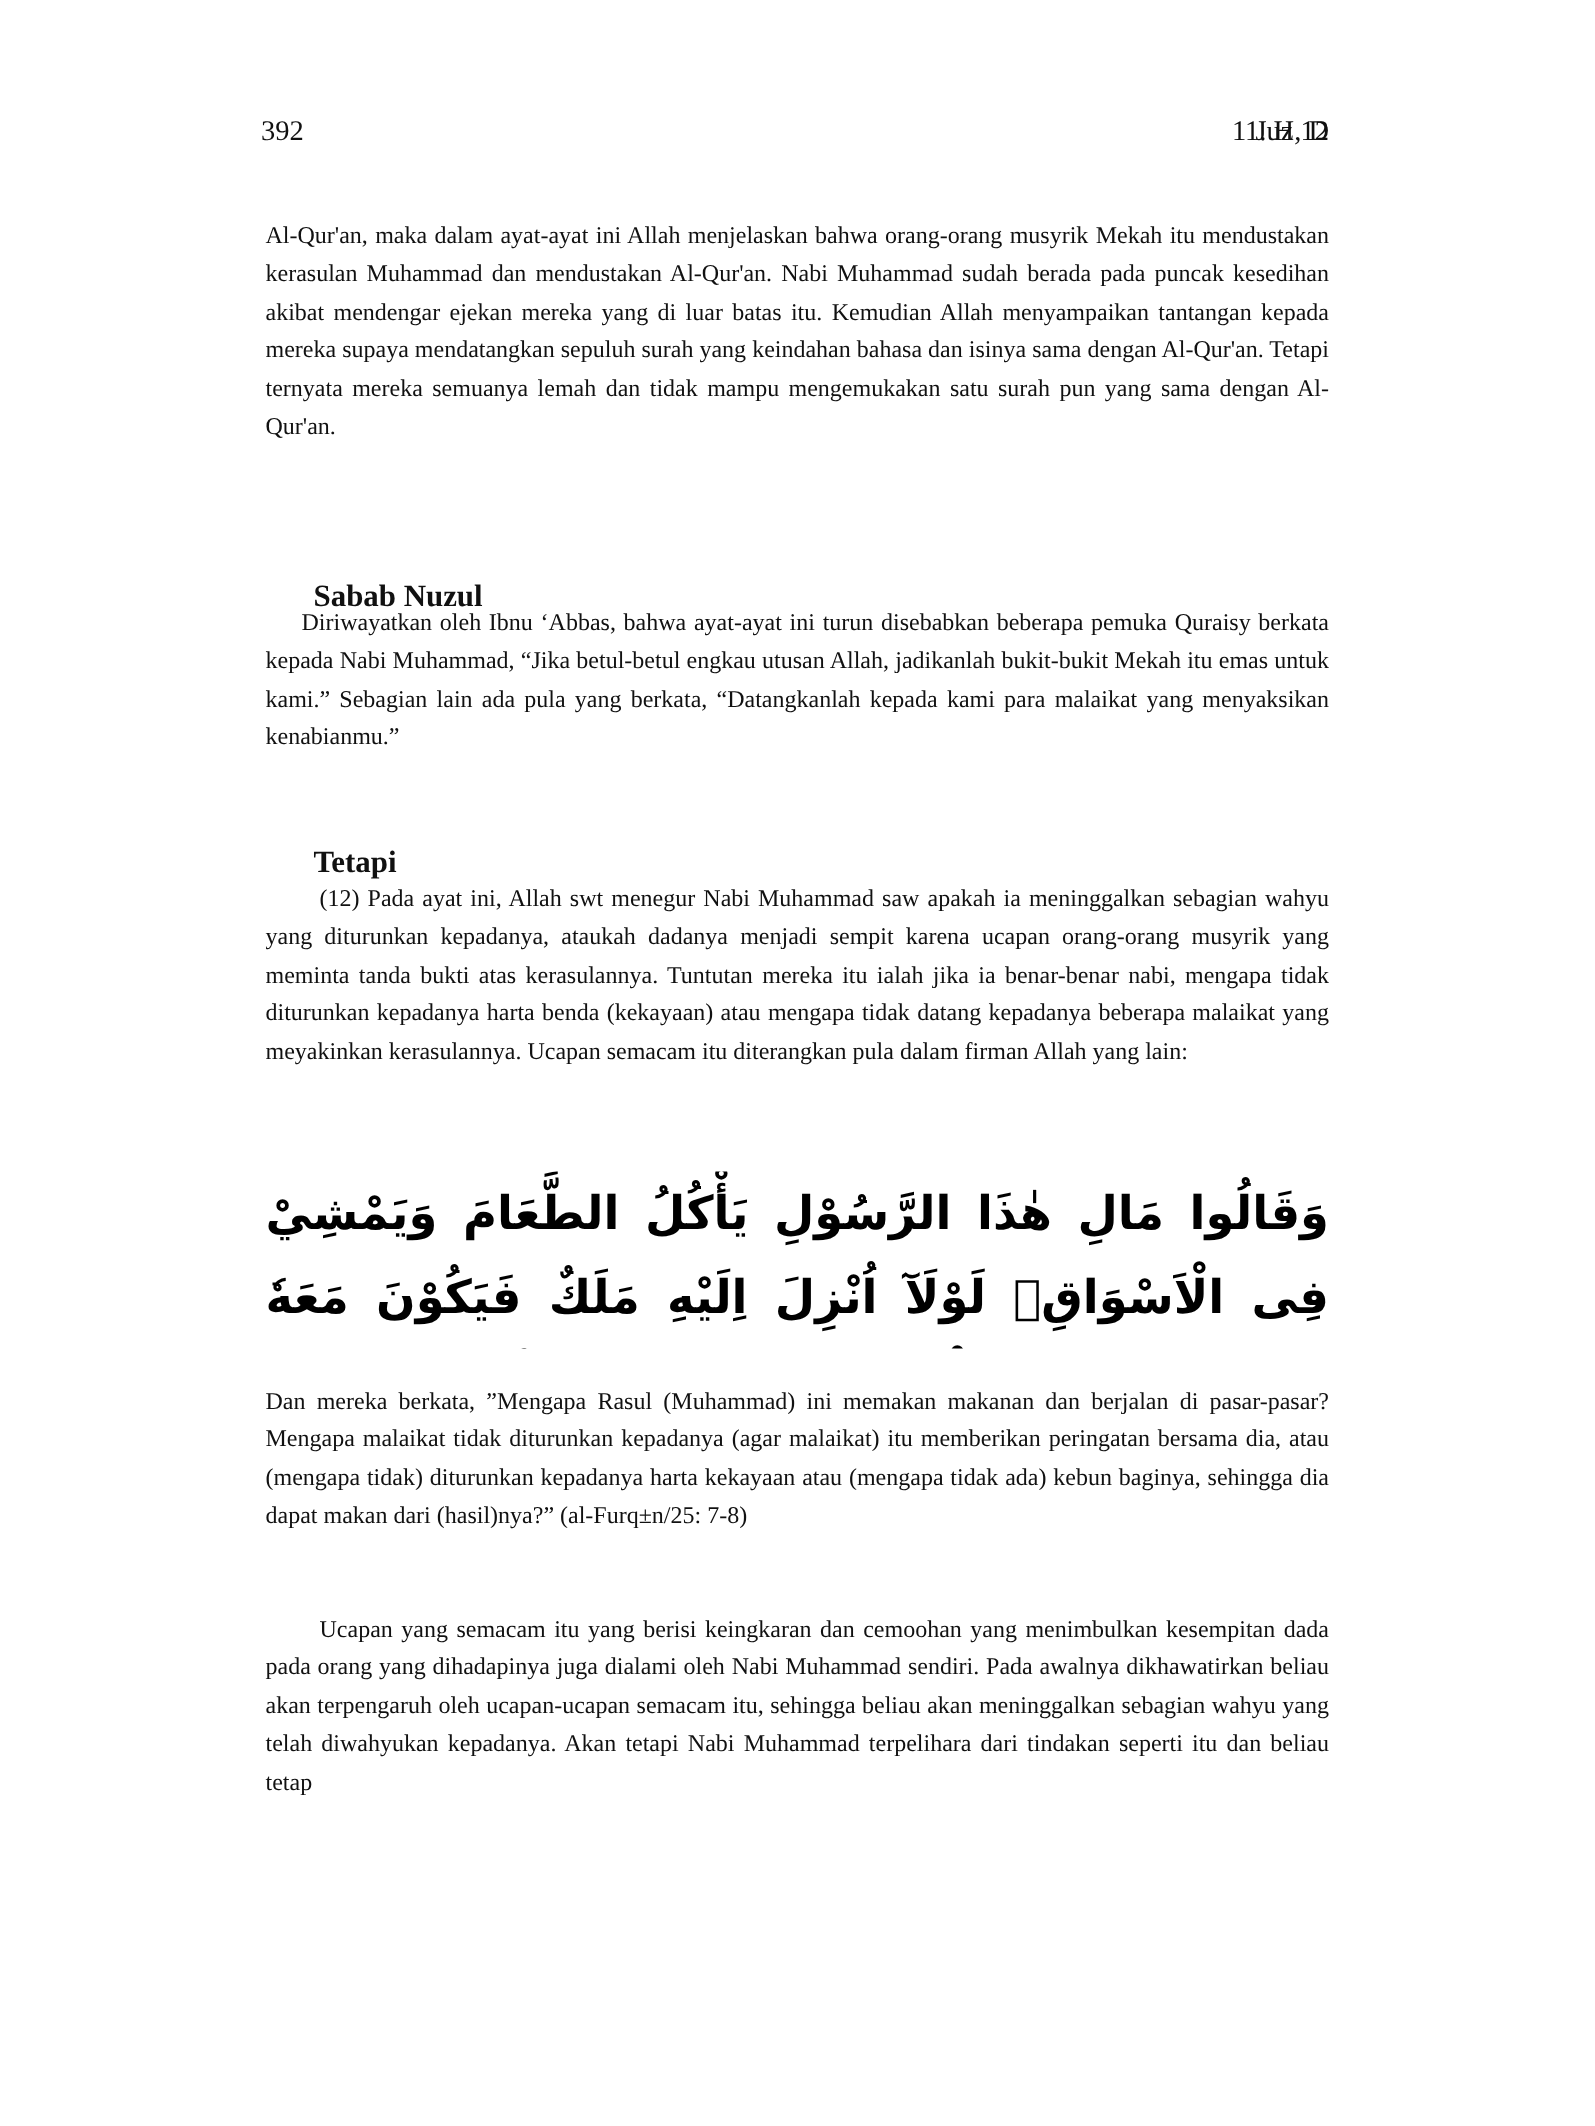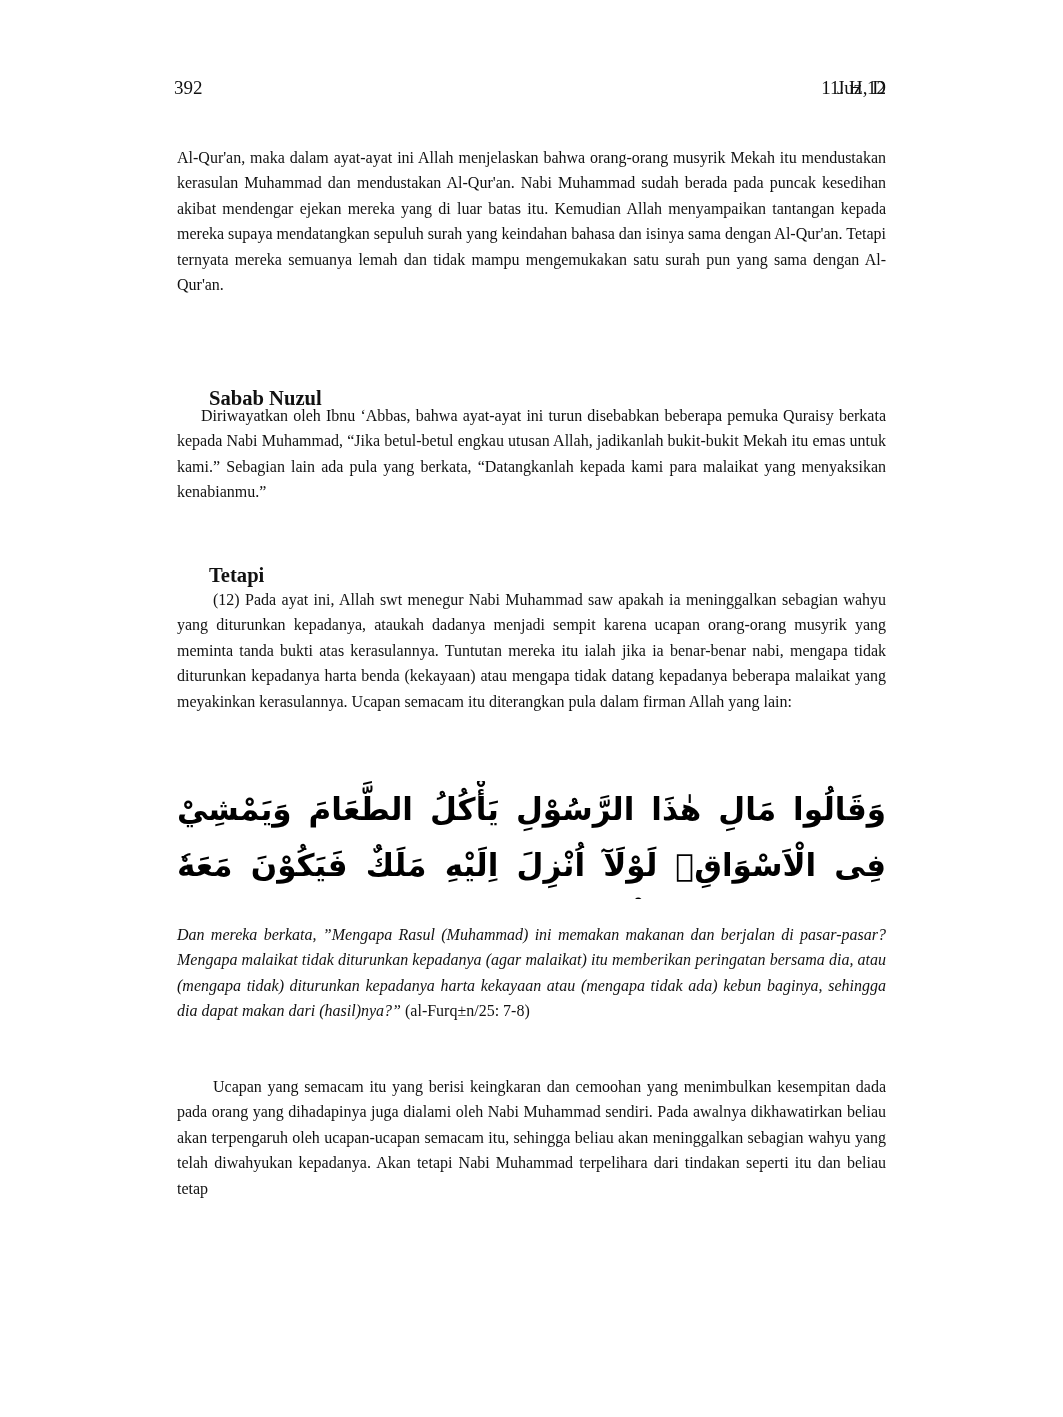--- a/index.html
+++ b/index.html
@@ -63,21 +63,20 @@
       text-align: justify;
       text-align-last: justify;
       font-family: "DejaVu Sans", sans-serif;
       font-weight: bold;
       font-size: 31px;
       line-height: 56px;
       color: #000000;
       overflow: hidden;
     }
     .translation {
-      font-style: italic;
     }
     .citation {
       font-style: normal;
     }
   </style>
 </head>
 <body>
 
 <div class="page">
 

